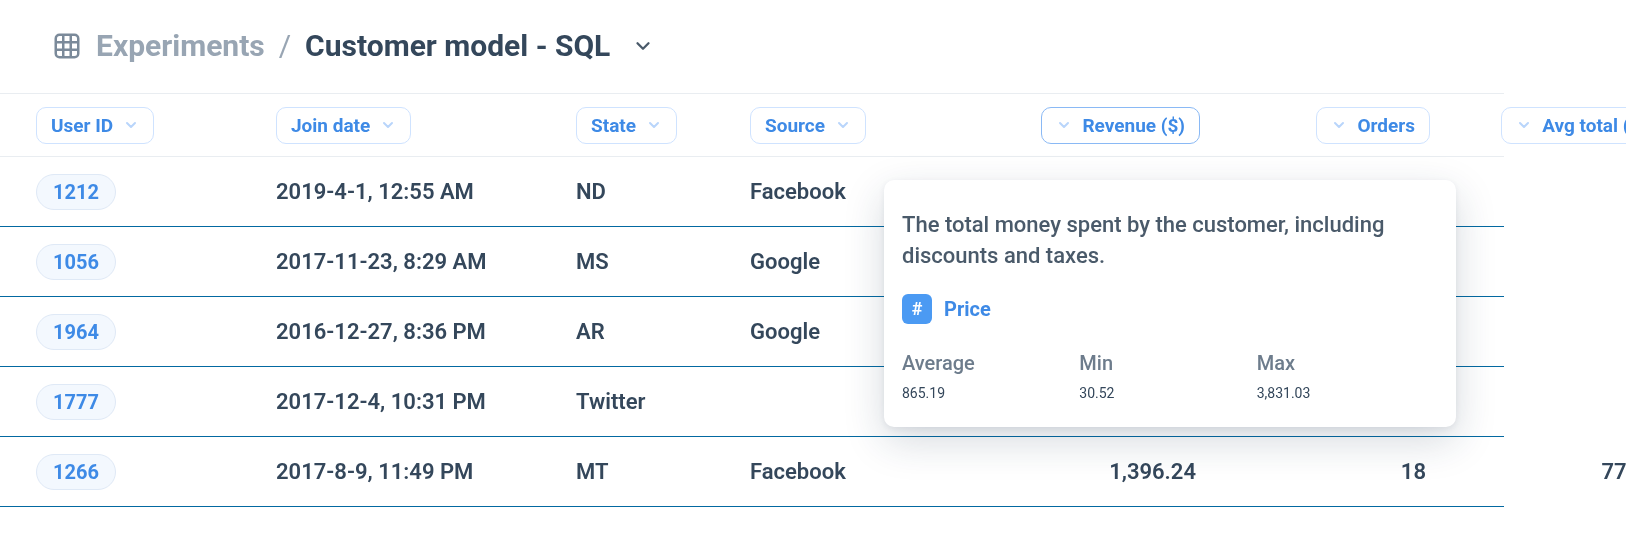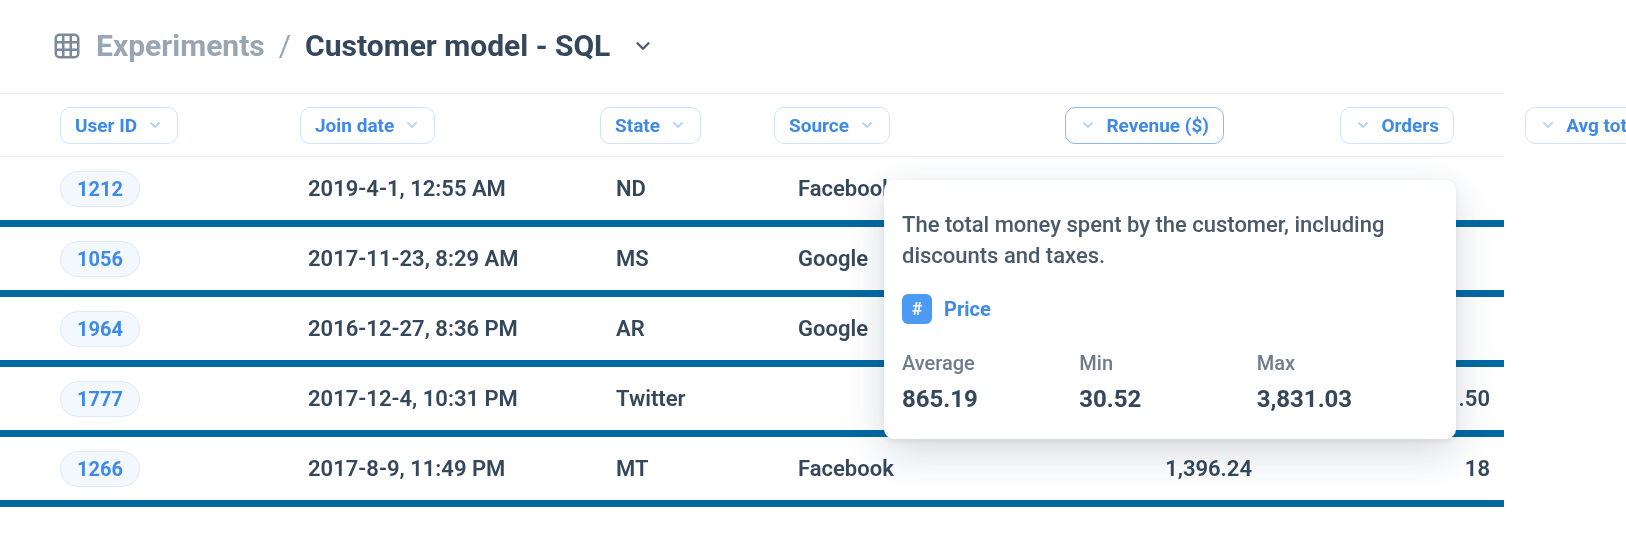--- a/index.html
+++ b/index.html
@@ -40,34 +40,33 @@
     color: #4a5a6a;
     cursor: pointer;
   }
 
   
   .tbl { width: 100%; }
   .hdr-row, .data-row {
     display: grid;
     grid-template-columns: 240px 300px 174px 220px 230px 230px 232px;
     align-items: center;
-    padding: 0 60px;
+    padding: 0 36px;
   }
   .hdr-row {
     border-top: 1px solid #e9edf1;
     border-bottom: 1px solid #e9edf1;
     height: 64px;
   }
   .data-row {
     height: 70px;
-    border-bottom: 7px solid #0369a1;
+    border-bottom: 1px solid #0369a1;
     font-size: 22px;
     font-weight: 600;
     color: #34475b;
-    gap: 8px;
   }
 
   .hdr-cell { display: flex; }
   .hdr-cell.right { justify-content: flex-end; }
 
   .pill {
     display: inline-flex;
     align-items: center;
     gap: 10px;
     border: 1px solid #cfe3ff;
@@ -148,22 +147,22 @@
     margin-top: 27px;
   }
   .stat .lbl {
     color: #6d7c8c;
     font-size: 20px;
     font-weight: 500;
     margin-bottom: 10px;
   }
   .stat .val {
     color: #34475b;
-    font-size: 24px;
-    font-weight: 700;
+    font-size: 14px;
+    font-weight: 400;
   }
 
   svg { display: block; }
 </style>
 </head>
 <body>
 <div class="wrap">
 
 <div class="crumb">
   <span class="grid-icon">

